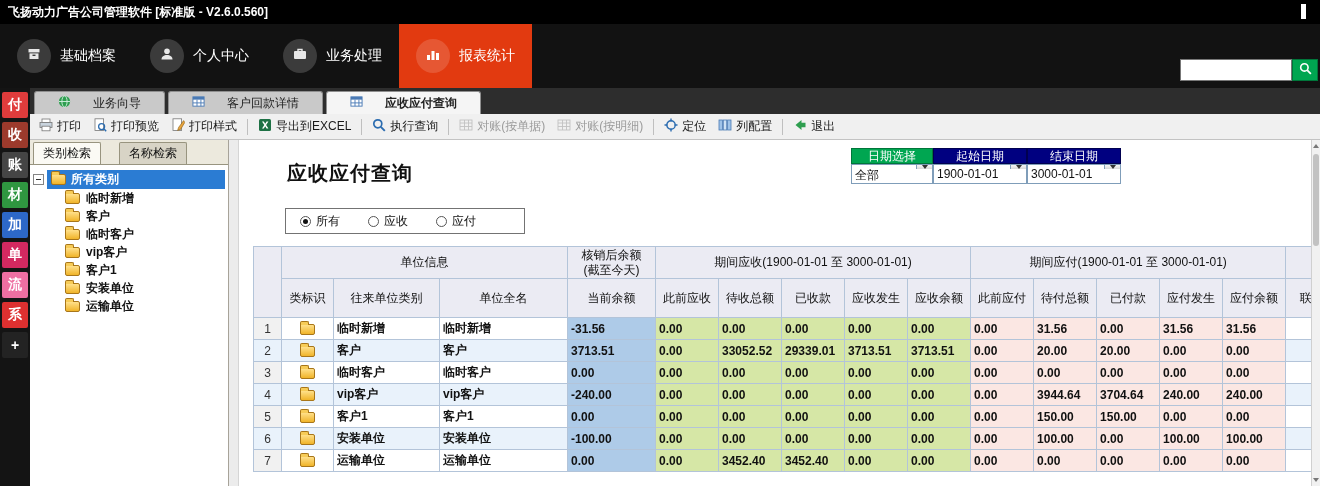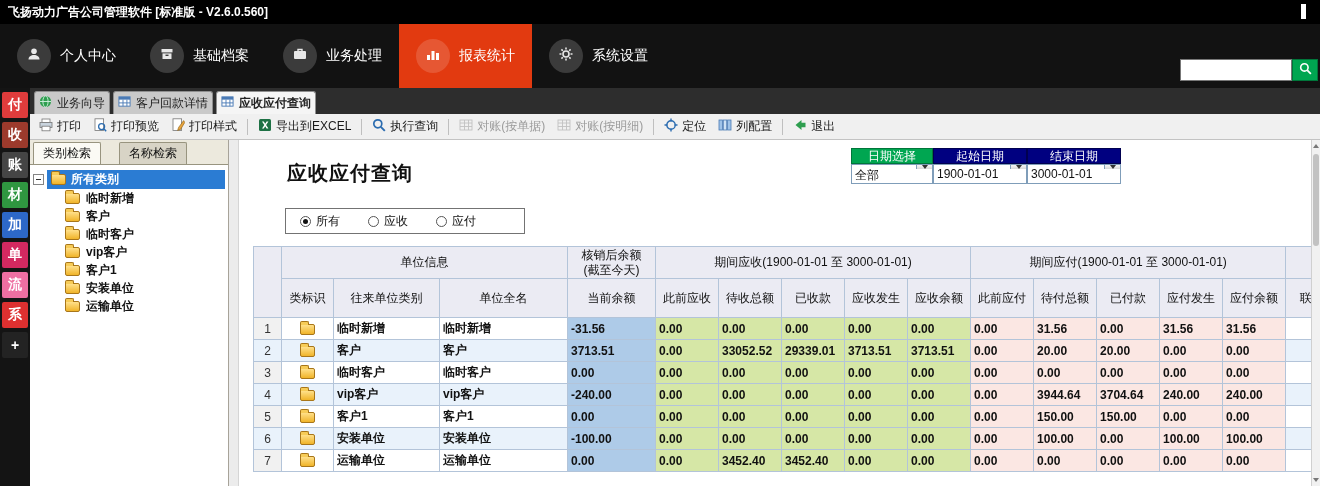--- a/index.html
+++ b/index.html
@@ -24,21 +24,21 @@
   .search-btn{width:26px;height:22px;background:#00a651;border:1px solid #00763a;display:flex;align-items:center;justify-content:center;cursor:pointer}
 
   
   .body-row{flex:1;display:flex;min-height:0}
   .side-strip{width:30px;background:#141414;display:flex;flex-direction:column;align-items:center;padding-top:4px;gap:4px;flex:none}
   .strip-btn{width:26px;height:26px;color:#fff;font-size:14px;font-weight:bold;display:flex;align-items:center;justify-content:center;border-radius:2px;cursor:pointer;flex:none}
   .right-col{flex:1;display:flex;flex-direction:column;min-width:0}
 
   
   .tabbar{height:26px;background:#2d2d2d;display:flex;align-items:flex-end;gap:3px;padding-left:4px;flex:none}
-  .tab{height:23px;display:flex;align-items:center;gap:5px;padding:0 4px;background:#c9c9c9;border:1px solid #8f8f8f;border-bottom:none;border-radius:3px 3px 0 0;font-size:12px;color:#222;cursor:pointer;white-space:nowrap}
+  .tab{height:23px;display:flex;align-items:center;gap:22px;padding:0 23px;background:#c9c9c9;border:1px solid #8f8f8f;border-bottom:none;border-radius:3px 3px 0 0;font-size:12px;color:#222;cursor:pointer;white-space:nowrap}
   .tab.active{background:#f5f5f5;font-weight:bold}
 
   
   .toolbar{height:26px;background:#f0f0f0;border-bottom:1px solid #c3c3c3;display:flex;align-items:center;padding:0 4px;gap:2px;flex:none}
   .tb-item{display:flex;align-items:center;gap:4px;padding:2px 5px;font-size:12px;color:#1a1a1a;cursor:pointer;white-space:nowrap}
   .tb-item.disabled{color:#9b9b9b;cursor:default}
   .tb-item.disabled svg{opacity:.45;filter:grayscale(1)}
   .tb-sep{width:1px;height:16px;background:#bfbfbf;margin:0 3px}
 
   
@@ -113,65 +113,54 @@
 
   <div class="titlebar">
     <span>飞扬动力广告公司管理软件 [标准版 - V2.6.0.560]</span>
   </div>
 
   <div class="navbar">
     <div class="nav-items">
         <div class="nav-item">
           <span class="icon-circle">
             <span class="icn"><svg width="16" height="16" viewBox="0 0 16 16">
-                <circle cx="8" cy="5.2" r="2.8" fill="#e8e8e8"></circle>
-                <path d="M2.5 13.5c0-3 2.5-4.6 5.5-4.6s5.5 1.6 5.5 4.6z" fill="#e8e8e8"></path>
+                <rect x="2.5" y="3" width="11" height="3.4" fill="#e8e8e8"></rect>
+                <rect x="3.5" y="7.4" width="9" height="5.6" fill="#e8e8e8"></rect>
+                <rect x="6.5" y="8.6" width="3" height="1.4" fill="#3b3b3b"></rect>
               </svg></span>
           </span>
-          <span class="nav-label">个人中心</span>
+          <span class="nav-label">基础档案</span>
         </div>
         <div class="nav-item">
           <span class="icon-circle">
             <span class="icn"><svg width="16" height="16" viewBox="0 0 16 16">
-                <rect x="2.5" y="3" width="11" height="3.4" fill="#e8e8e8"></rect>
-                <rect x="3.5" y="7.4" width="9" height="5.6" fill="#e8e8e8"></rect>
-                <rect x="6.5" y="8.6" width="3" height="1.4" fill="#3b3b3b"></rect>
+                <circle cx="8" cy="5.2" r="2.8" fill="#e8e8e8"></circle>
+                <path d="M2.5 13.5c0-3 2.5-4.6 5.5-4.6s5.5 1.6 5.5 4.6z" fill="#e8e8e8"></path>
               </svg></span>
           </span>
-          <span class="nav-label">基础档案</span>
+          <span class="nav-label">个人中心</span>
         </div>
         <div class="nav-item">
           <span class="icon-circle">
             <span class="icn"><svg width="16" height="16" viewBox="0 0 16 16">
                 <rect x="2" y="5" width="12" height="8" rx="1" fill="#e8e8e8"></rect>
                 <path d="M6 5V3.5h4V5" fill="none" stroke="#e8e8e8" stroke-width="1.4"></path>
               </svg></span>
           </span>
           <span class="nav-label">业务处理</span>
         </div>
         <div class="nav-item active">
           <span class="icon-circle">
             <span class="icn"><svg width="16" height="16" viewBox="0 0 16 16">
                 <rect x="2" y="9" width="3" height="5" fill="#fff"></rect>
                 <rect x="6.5" y="5" width="3" height="9" fill="#fff"></rect>
                 <rect x="11" y="7" width="3" height="7" fill="#fff"></rect>
               </svg></span>
           </span>
           <span class="nav-label">报表统计</span>
-        </div>
-        <div class="nav-item">
-          <span class="icon-circle">
-            <span class="icn"><svg width="16" height="16" viewBox="0 0 16 16">
-                <circle cx="8" cy="8" r="3" fill="none" stroke="#e8e8e8" stroke-width="1.6"></circle>
-                <g stroke="#e8e8e8" stroke-width="1.6">
-                  <path d="M8 1.5v2M8 12.5v2M1.5 8h2M12.5 8h2M3.4 3.4l1.4 1.4M11.2 11.2l1.4 1.4M12.6 3.4l-1.4 1.4M4.8 11.2l-1.4 1.4"></path>
-                </g>
-              </svg></span>
-          </span>
-          <span class="nav-label">系统设置</span>
         </div>
       </div>
     <div class="nav-search">
       <input style="">
       <div class="search-btn">
         <span><svg width="13" height="13" viewBox="0 0 14 14">
               <circle cx="5.8" cy="5.8" r="4" fill="none" stroke="#fff" stroke-width="1.7"></circle>
               <path d="M8.8 8.8l4 4" stroke="#fff" stroke-width="1.9"></path>
             </svg></span>
       </div>

